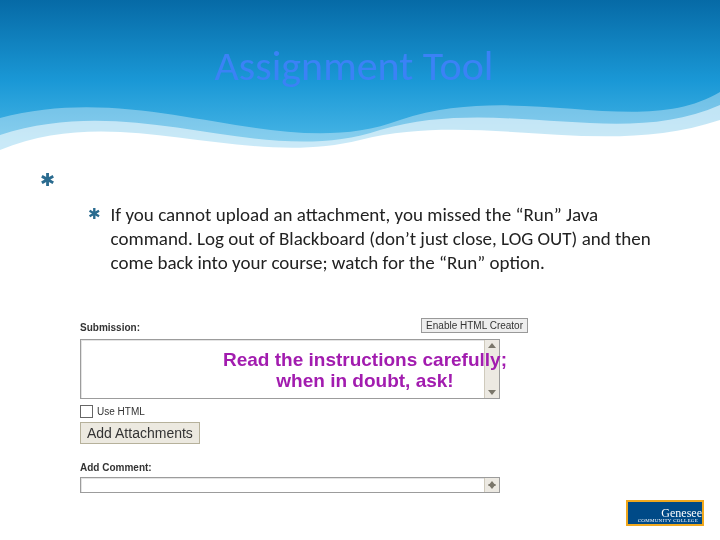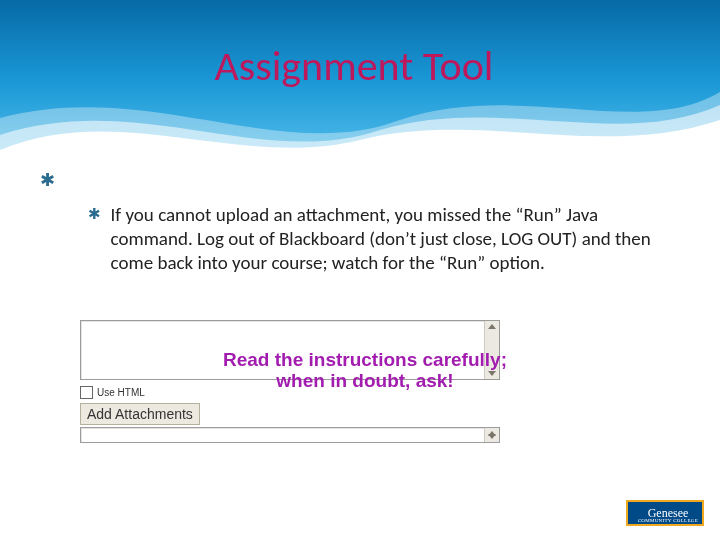--- a/index.html
+++ b/index.html
@@ -11,21 +11,21 @@
     overflow:hidden;
   }
   .banner{
     position:absolute;left:0;top:0;width:720px;height:180px;
     background:linear-gradient(180deg,#066aa6 0%,#1a98d6 45%,#63c7ef 100%);
   }
   .banner svg{position:absolute;left:0;top:0;width:720px;height:180px}
   .title{
     position:absolute;left:0;top:40px;width:708px;
     text-align:center;
-    font-size:42px;color:#be185d;
+    font-size:42px;color:#3b82f6;
     font-weight:400;
   }
   .content{
     position:absolute;left:40px;top:168px;width:640px;
     color:#111;
   }
   .bullet-l1{
     display:flex;gap:10px;
     font-size:22px;line-height:1.2;margin-bottom:10px;
   }
@@ -75,21 +75,21 @@
     color:#a21caf;font-family:Arial,Helvetica,sans-serif;
     font-size:19px;line-height:1.1;text-align:center;
     pointer-events:none;
     font-weight:bold;
   }
   .logo{
     position:absolute;right:16px;bottom:14px;
     width:78px;height:26px;
     background:#004a87;border:2px solid #f0a81e;
     color:#fff;font-size:12px;font-family:Georgia,serif;
-    display:flex;align-items:center;justify-content:center;
+    display:flex;align-items:center;justify-content:flex-end;
     padding-left:6px;box-sizing:border-box;
   }
   .logo .sub{position:absolute;right:4px;bottom:1px;font-size:5px;letter-spacing:0.3px}
 </style>
 </head>
 <body>
 
 <div class="banner">
   <svg viewBox="0 0 720 180" preserveAspectRatio="none">
     <path d="M0,150 C120,100 240,170 360,140 C480,110 600,160 720,120 L720,180 L0,180 Z" fill="#ffffff"></path>
@@ -104,28 +104,33 @@
   <div class="bullet-l1">
     <span class="ast">✱</span>
   </div>
   <div class="bullet-l2">
     <span class="ast2">✱</span>
     <span>If you cannot upload an attachment, you missed the “Run” Java command. Log out of Blackboard (don’t just close, LOG OUT) and then come back into your course; watch for the “Run” option.</span>
   </div>
 </div>
 
 <div class="shot">
+  <div class="row1">
+    <div class="sec-label">Submission:</div>
+    <div class="btn-html">Enable HTML Creator</div>
+  </div>
   <div class="textarea">
     <div class="scrollbar"></div>
   </div>
   <div class="chk-row">
     <span class="chk"></span>
     <span>Use HTML</span>
   </div>
   <div class="add-att">Add Attachments</div>
+  <div class="sec-label" style="margin-top:18px">Add Comment:</div>
   <div class="textarea" style="height:14px">
     <div class="scrollbar"></div>
   </div>
 </div>
 
 <div class="callout">Read the instructions carefully; when in doubt, ask!</div>
 
 <div class="logo">
   <span>Genesee</span>
   <span class="sub">COMMUNITY COLLEGE</span>

